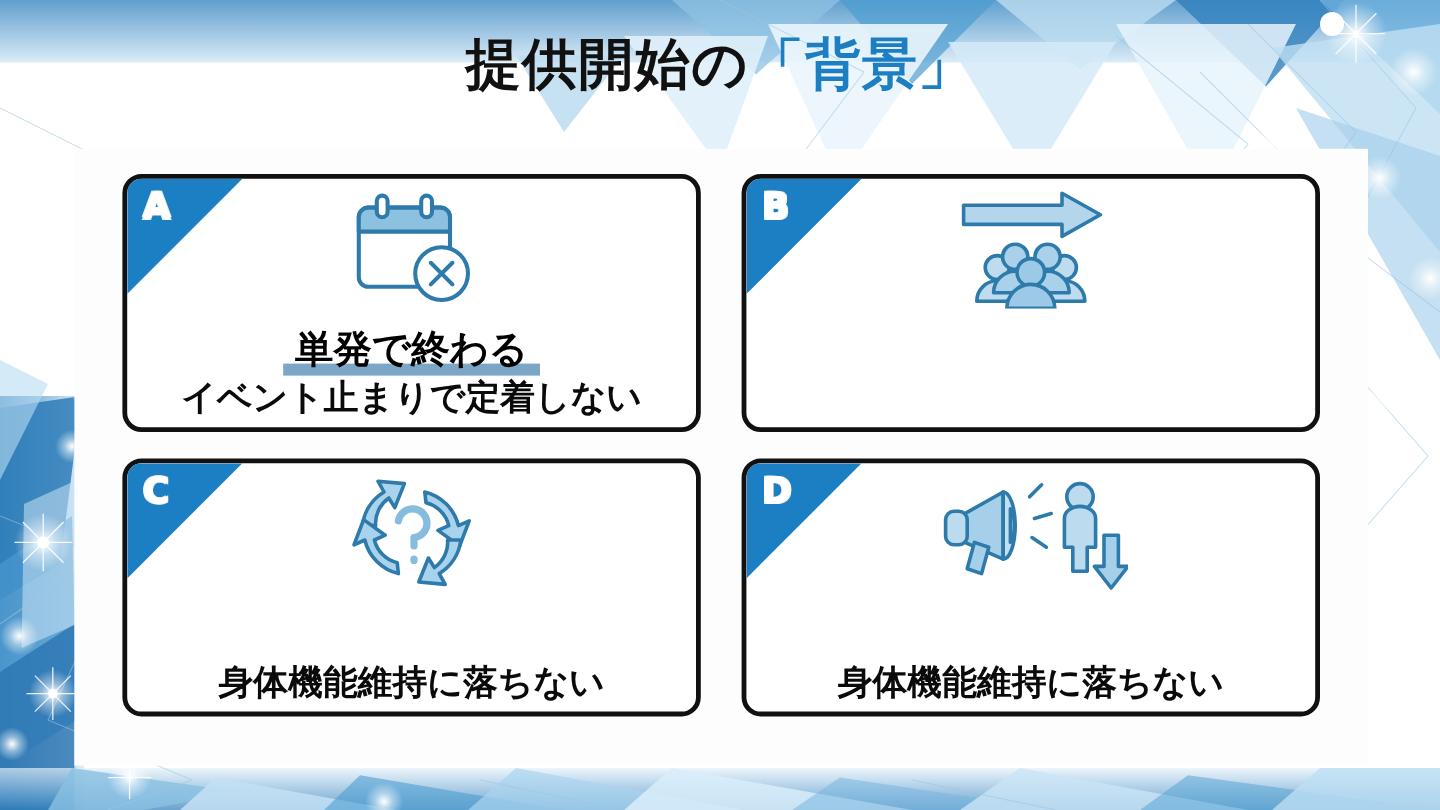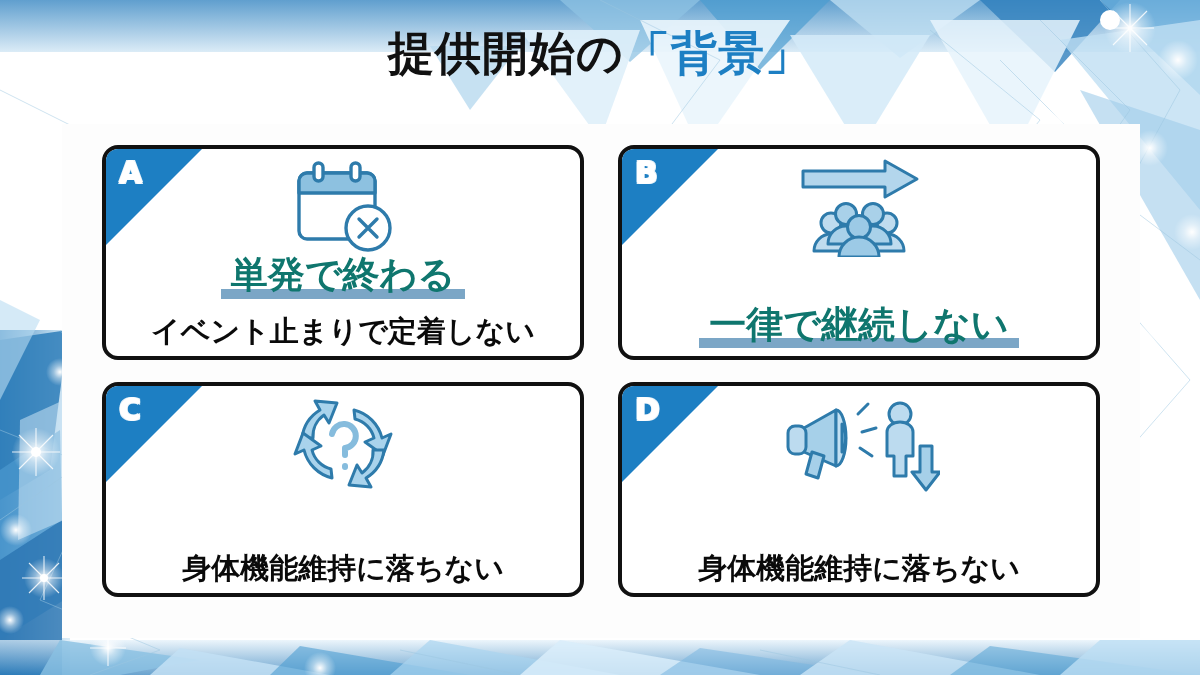--- a/index.html
+++ b/index.html
@@ -142,41 +142,41 @@
     left: 0;
     bottom: 8px;
     width: 100%;
     text-align: center;
     z-index: 3;
   }
   .card-heading {
     position: relative;
     display: inline-block;
     font-family: Liberation Serif, serif;
-    font-size: 37px;
+    font-size: 32px;
     font-weight: 700;
-    color: #0f766e;
+    color: #000000;
     line-height: 1.12;
     letter-spacing: 0px;
     padding: 0 4px 3px 4px;
     white-space: nowrap;
   }
   .card-heading::after {
     content: "";
     position: absolute;
     left: -6px;
     right: -6px;
     bottom: 0px;
     height: 10px;
     background: #7ba6c6;
     z-index: -1;
   }
   .card-sub {
     display: block;
-    margin-top: 16px;
+    margin-top: 2px;
     font-family: "DejaVu Sans", "Liberation Sans", sans-serif;
     font-size: 29px;
     font-weight: 700;
     color: #0a0a0a;
     line-height: 1.15;
     white-space: nowrap;
   }
 </style>
 </head>
 <body>
@@ -339,21 +339,20 @@
 
             <g fill="#9ccae6">
               <circle cx="66" cy="70" r="11.5"></circle>
               <path d="M46,100 a20,20 0 0 1 40,0 Z"></path>
             </g>
           </g>
         </svg>
       </div>
 
       <div class="card-text">
-        <span class="card-heading">一律で継続しない</span>
       </div>
     </div>
 
     <div class="card">
       <div class="card-badge">
         <span class="card-badge-letter">C</span>
       </div>
 
       <div class="card-icon">
         <svg width="110" height="100" viewBox="0 0 110 100" aria-hidden="true">

